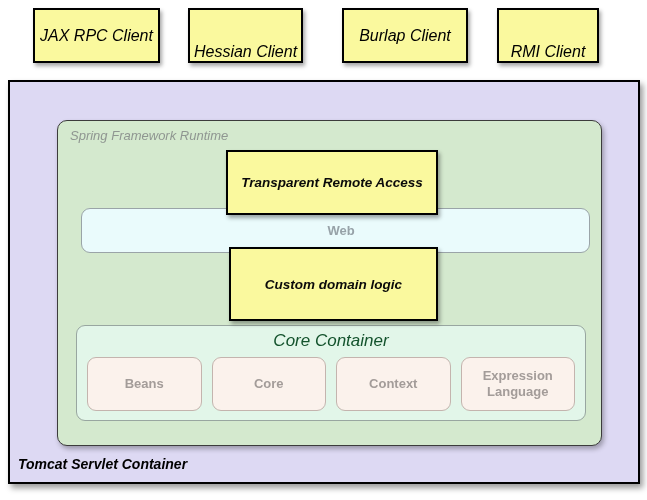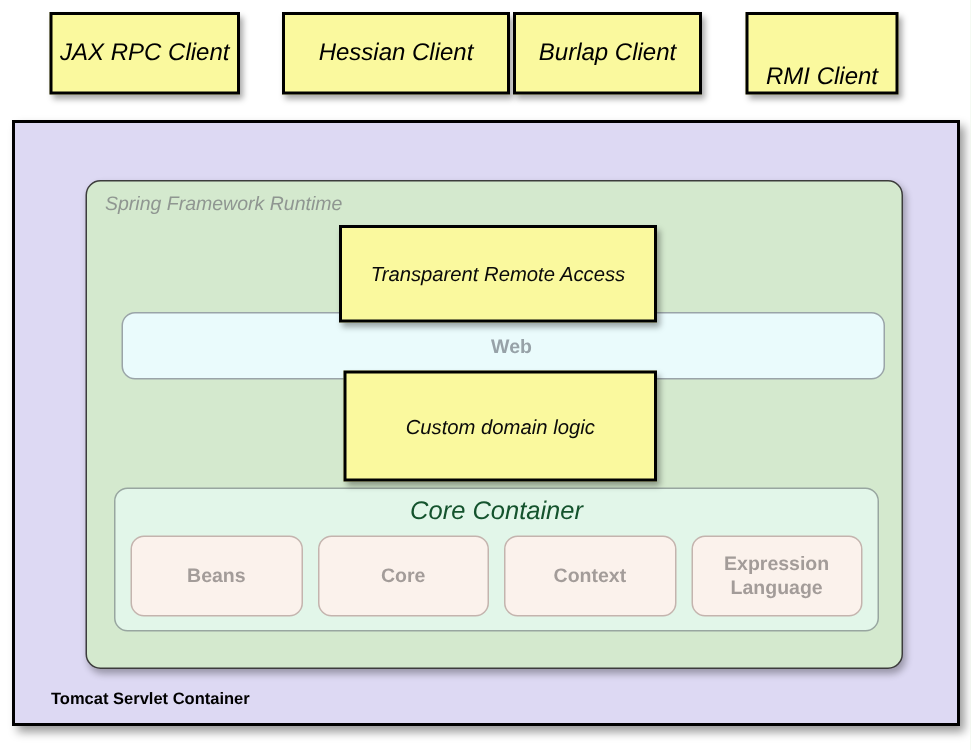--- a/index.html
+++ b/index.html
@@ -20,34 +20,34 @@
     position:absolute; top:8px; height:55px;
     background:var(--client-box);
     border:2px solid var(--black-border);
     box-shadow:2px 3px 4px rgba(0,0,0,0.35);
     display:flex; align-items:center; justify-content:center;
   }
   .client-box .lbl{
     font-style:italic; font-size:16px; color:#000;
   }
   .client-1{left:33px;  width:127px;}
-  .client-2{left:188px; width:152px;}
+  .client-2{left:188px; width:115px;align-items:flex-end;}
   .client-3{left:342px; width:126px;}
   .client-4{left:497px; width:102px;align-items:flex-end;}
 
   
   .tomcat{
     position:absolute; left:8px; top:80px; width:632px; height:404px;
     background:var(--tomcat-bg);
     border:2px solid var(--black-border);
     box-shadow:3px 4px 6px rgba(0,0,0,0.40);
   }
   .tomcat-label{
-    position:absolute; left:24px; bottom:10px;
-    font-weight:bold; font-size:11px; color:#000;
+    position:absolute; left:8px; bottom:10px;
+    font-weight:bold; font-style:italic; font-size:14px; color:#000;
   }
 
   
   .spring{
     position:absolute; left:47px; top:38px; width:545px; height:326px;
     background:var(--spring-bg);
     border:1.5px solid #3c3c3c; border-radius:10px;
     box-shadow:2px 3px 5px rgba(0,0,0,0.30);
     padding-left:19px;
   }
@@ -70,21 +70,21 @@
   
   .overlay-box{
     position:absolute;
     background:var(--client-box);
     border:2px solid var(--black-border);
     box-shadow:2px 3px 4px rgba(0,0,0,0.35);
     display:flex; align-items:center; justify-content:center;
     z-index:3;
   }
   .overlay-box .lbl{
-    font-weight:normal; font-style:italic; font-size:13.5px; color:#0a0a0a; text-align:center;
+    font-weight:bold; font-style:italic; font-size:13.5px; color:#0a0a0a; text-align:center;
   }
   .remote-access{left:168px; top:29px; width:212px; height:65px;}
   .domain-logic{left:171px; top:126px; width:209px; height:74px;}
 
   
   .core{
     position:absolute; left:18px; top:204px; width:510px; height:96px;
     background:var(--core-bg);
     border:1px solid #98a6a0; border-radius:9px;
   }

